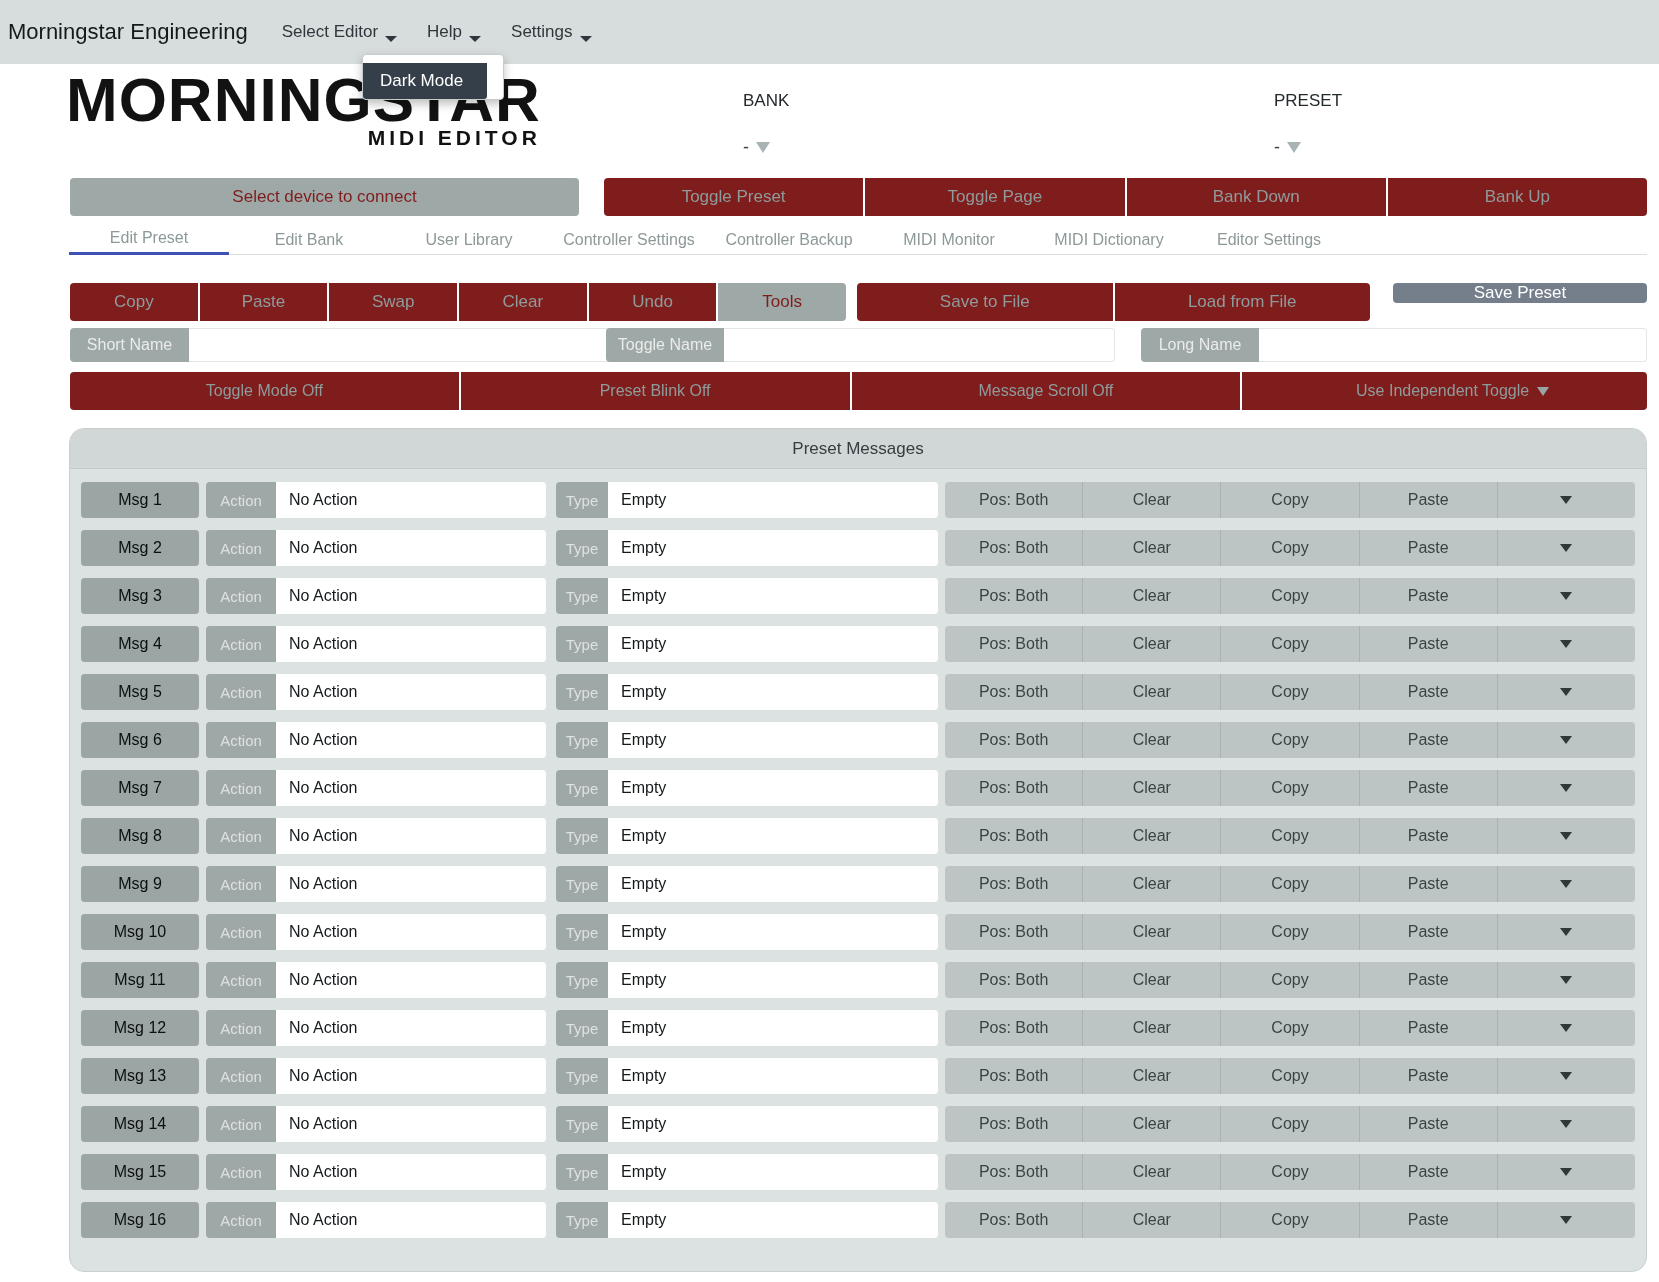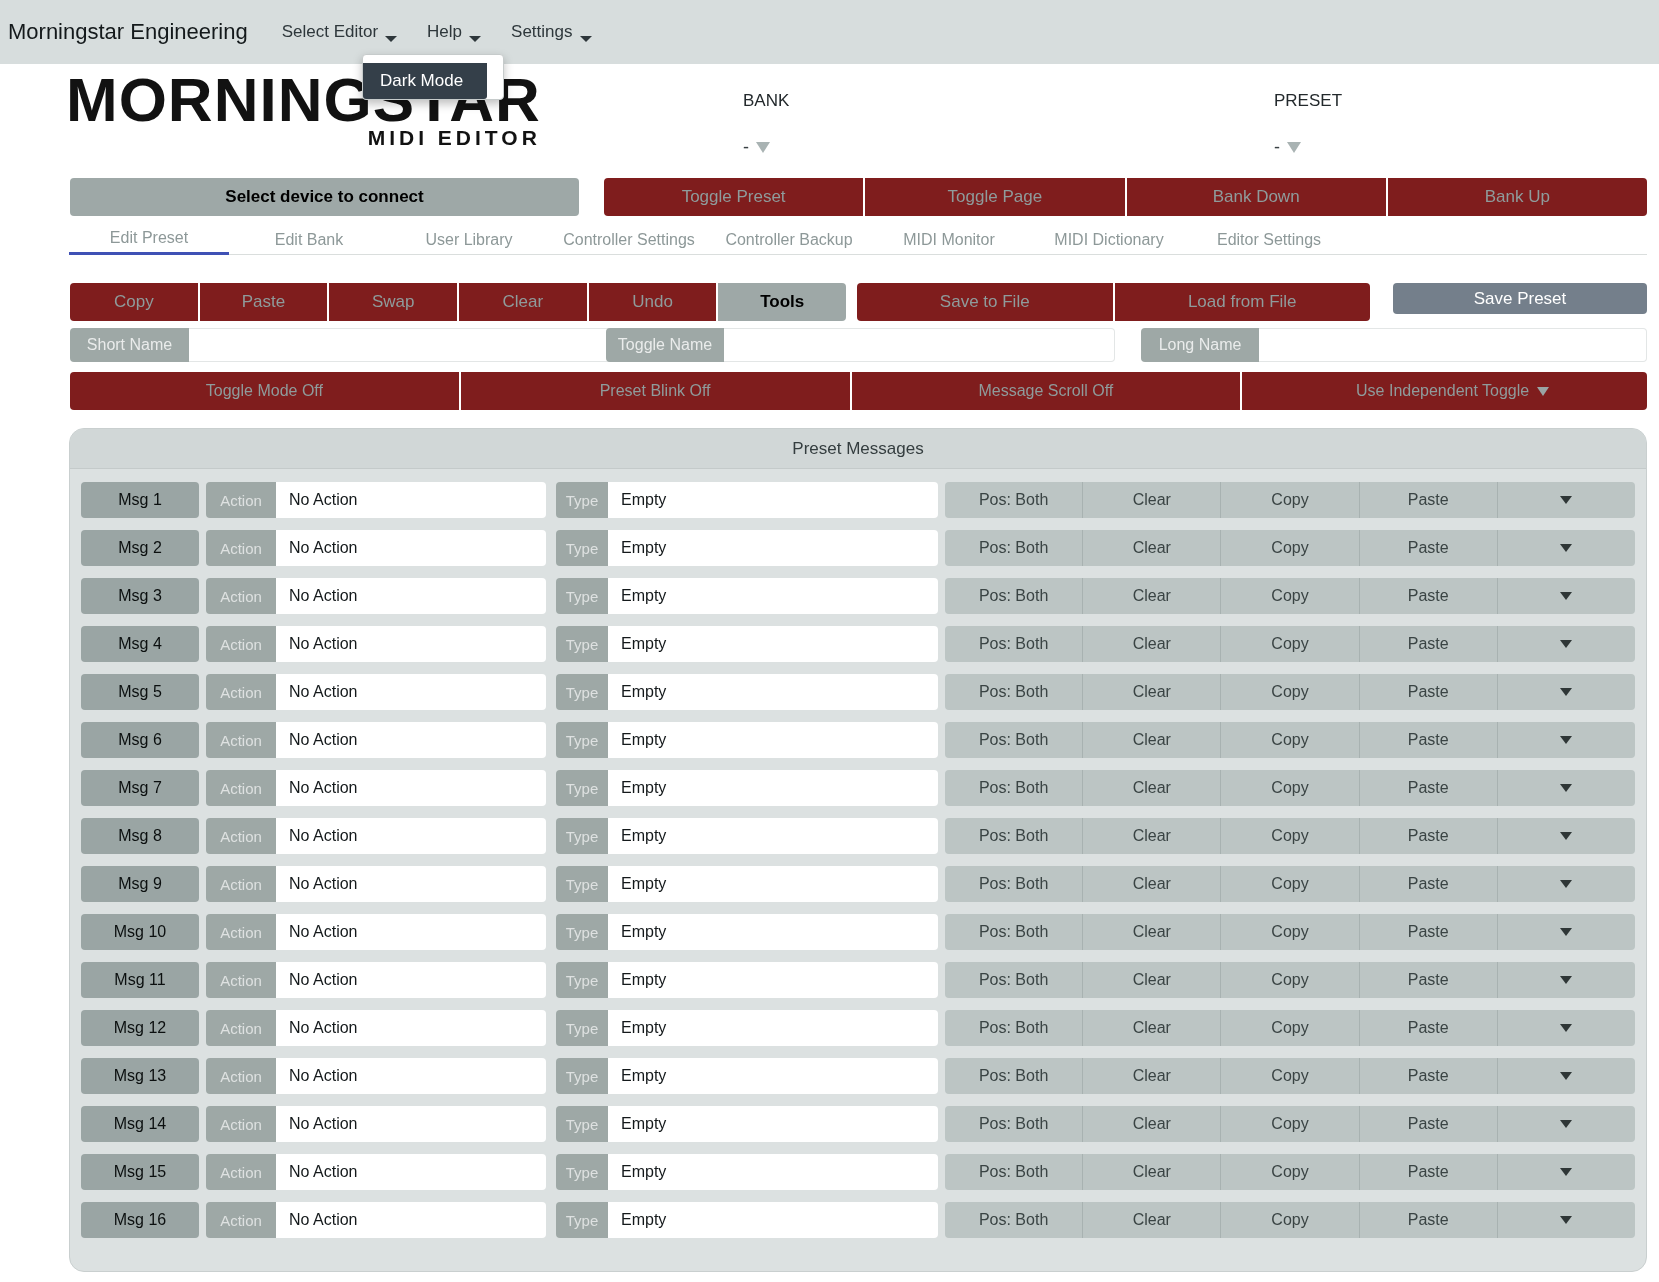--- a/index.html
+++ b/index.html
@@ -34,21 +34,21 @@
   .selector .sel-label { font-size:17px; color:#23292c; }
   .sel-value { margin-top:26px; display:inline-flex; align-items:center; cursor:pointer; }
   .sel-value .dash { font-size:18px; color:#3a4144; margin-right:7px; }
   .tri-gray { width:0; height:0; border-left:7px solid transparent; border-right:7px solid transparent;
               border-top:11px solid #a9b3b3; }
 
   
   .btn { display:flex; align-items:center; justify-content:center; font-size:17px;
          cursor:pointer; user-select:none; }
   .btn-light { background:#7f1d1d; color:#8f9b9b; }
-  .btn-mid   { background:#9ea8a7; color:#000000;font-weight:bold; }
+  .btn-mid   { background:#9ea8a7; color:#7f1d1d; }
   .btn-slate { background:#747f8b; color:#fff; }
 
   .device-row { position:absolute; top:178px; left:0; width:1659px; height:38px; }
   .connect-btn { position:absolute; left:70px; width:509px; height:38px; border-radius:4px; }
   .navgroup { position:absolute; left:604px; width:1043px; height:38px; display:flex;
               border-radius:4px; overflow:hidden; }
   .navgroup .btn { flex:1; border-right:2px solid #fff; }
   .navgroup .btn:last-child { border-right:none; }
 
   
@@ -61,21 +61,21 @@
   
   .toolbar { position:absolute; top:283px; left:0; width:1659px; height:38px; }
   .editgroup { position:absolute; left:70px; width:776px; height:38px; display:flex;
                border-radius:4px; overflow:hidden; }
   .editgroup .btn { flex:1; border-right:2px solid #fff; }
   .editgroup .btn:last-child { border-right:none; }
   .filegroup { position:absolute; left:857px; width:513px; height:38px; display:flex;
                border-radius:4px; overflow:hidden; }
   .filegroup .btn { flex:1; border-right:2px solid #fff; }
   .filegroup .btn:last-child { border-right:none; }
-  .save-preset { position:absolute; left:1393px; width:254px; height:31px; border-radius:4px; }
+  .save-preset { position:absolute; left:1393px; width:254px; height:20px; border-radius:4px; }
 
   
   .names-row { position:absolute; top:328px; left:0; width:1659px; height:34px; }
   .input-group { position:absolute; height:34px; display:flex; }
   .addon { background:#9ea8a6; color:rgba(255,255,255,.78); font-size:16px;
            display:flex; align-items:center; justify-content:center;
            border-radius:4px 0 0 4px; }
   .input-group input { flex:1; border:1px solid #e3e6e6; border-left:none; outline:none;
                        border-radius:0 4px 4px 0; font-size:16px; color:#1a1f21; padding:0 34px 0 12px;
                        font-family:"Liberation Sans", sans-serif; background:#fff; }

